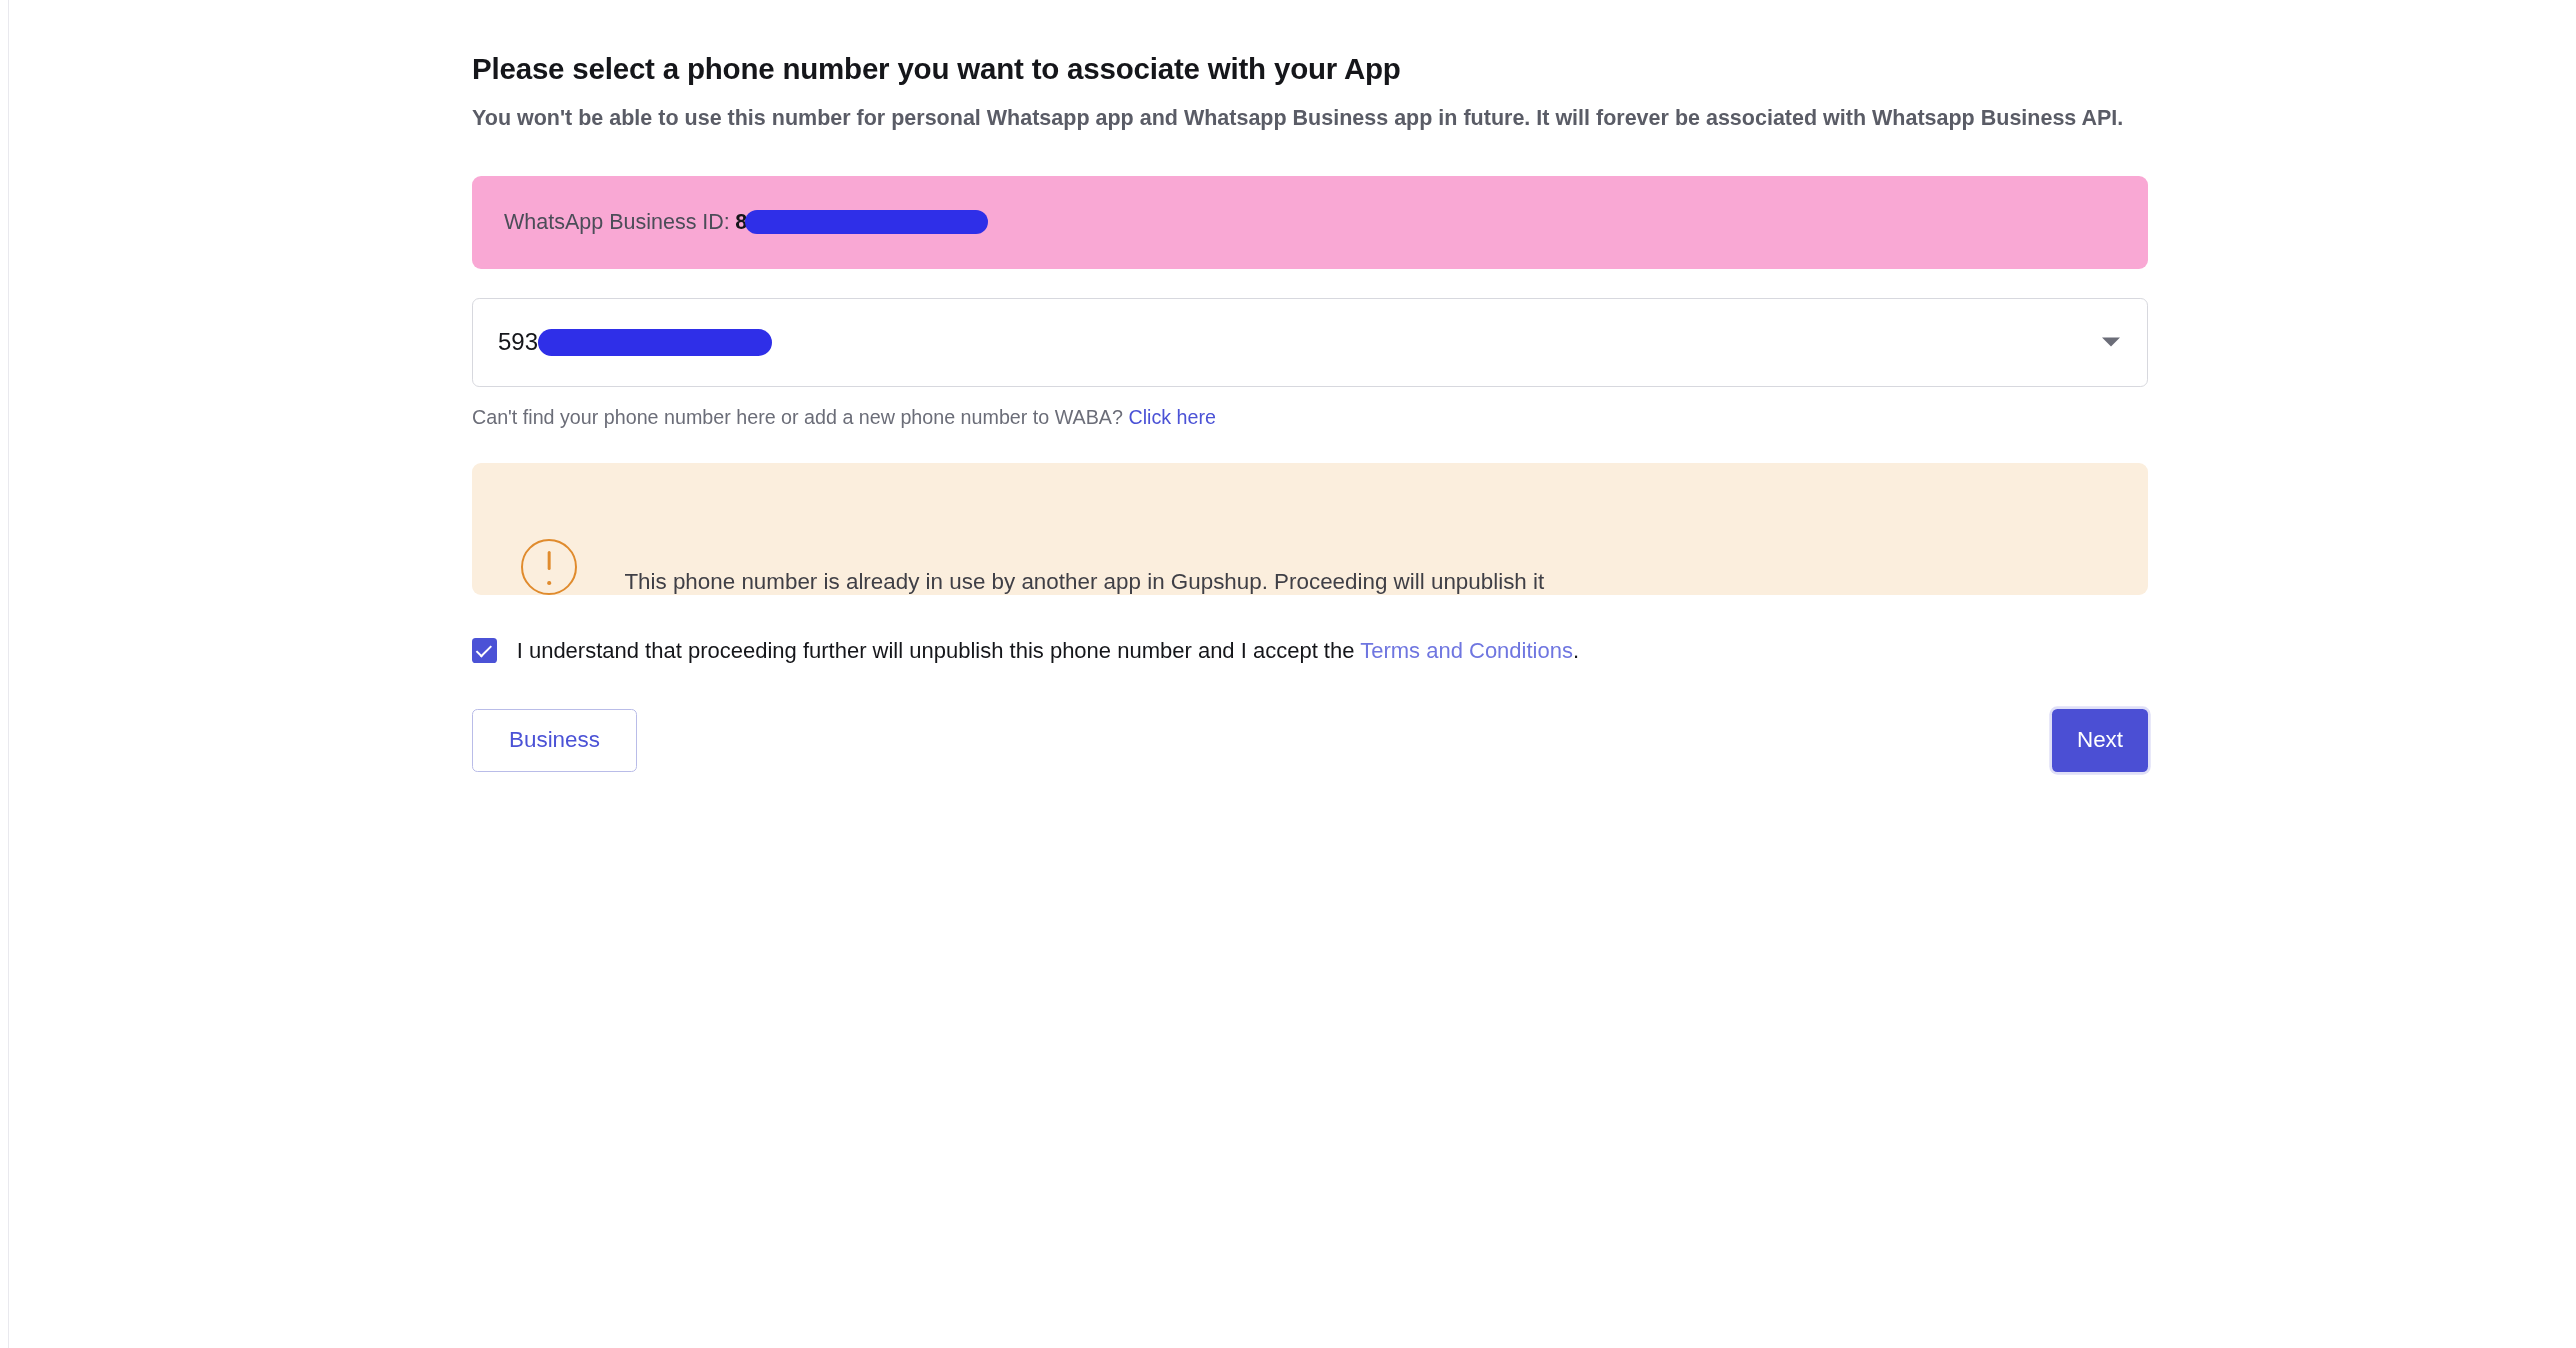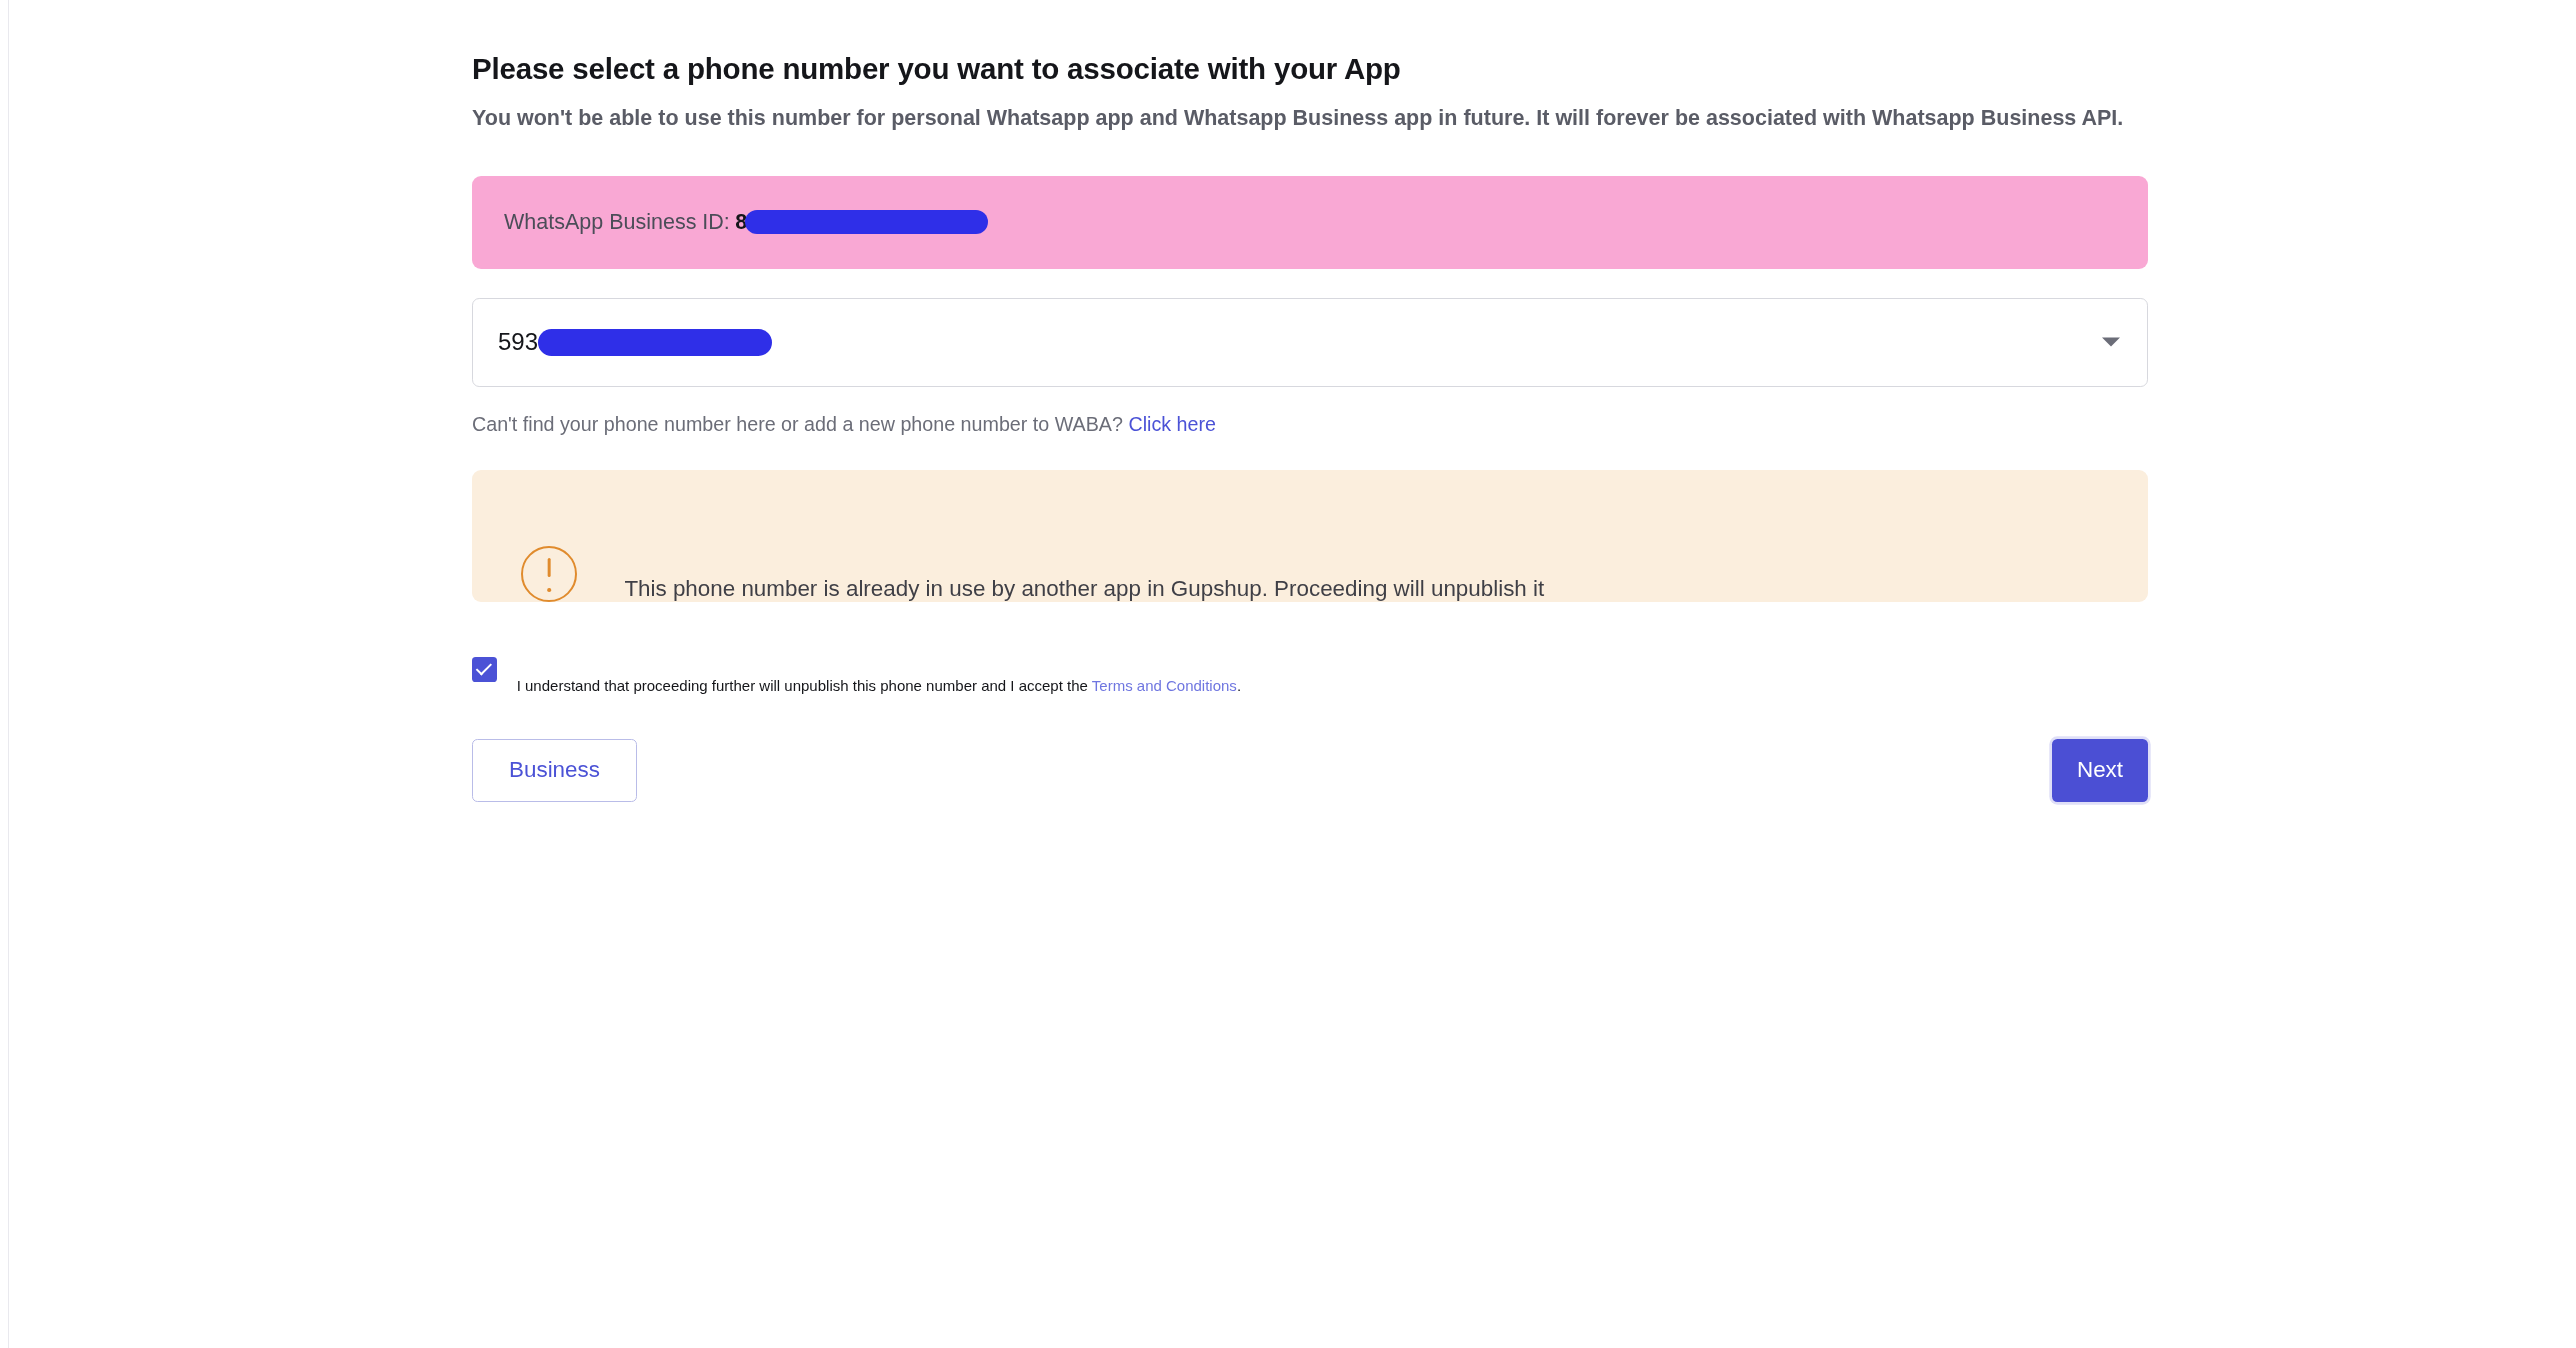--- a/index.html
+++ b/index.html
@@ -115,21 +115,21 @@
     top: 50%;
     transform: translateY(-50%);
     width: 0;
     height: 0;
     border-left: 9px solid transparent;
     border-right: 9px solid transparent;
     border-top: 9px solid #6b6d78;
   }
 
   .helper {
-    margin-top: 26px;
+    margin-top: 19px;
     font-size: 19.7px;
     color: #6b6d78;
   }
   .helper a {
     color: #4b52d6;
     text-decoration: none;
   }
 
   .warning {
     margin-top: 34px;
@@ -199,23 +199,22 @@
     left: 8px;
     top: 3.6px;
     width: 6.3px;
     height: 12.5px;
     border: solid #ffffff;
     border-width: 0 2.7px 2.7px 0;
     transform: rotate(45deg);
   }
   .consent-text {
     margin-left: 19.7px;
-    font-size: 15px;
-    color: #15161a;
-    margin-top: 32px;
+    font-size: 22px;
+    color: #15161a;
   }
   .consent-text a {
     color: #6f76e0;
     text-decoration: none;
   }
 
   .actions {
     margin-top: 45px;
     width: 1676px;
     display: flex;

